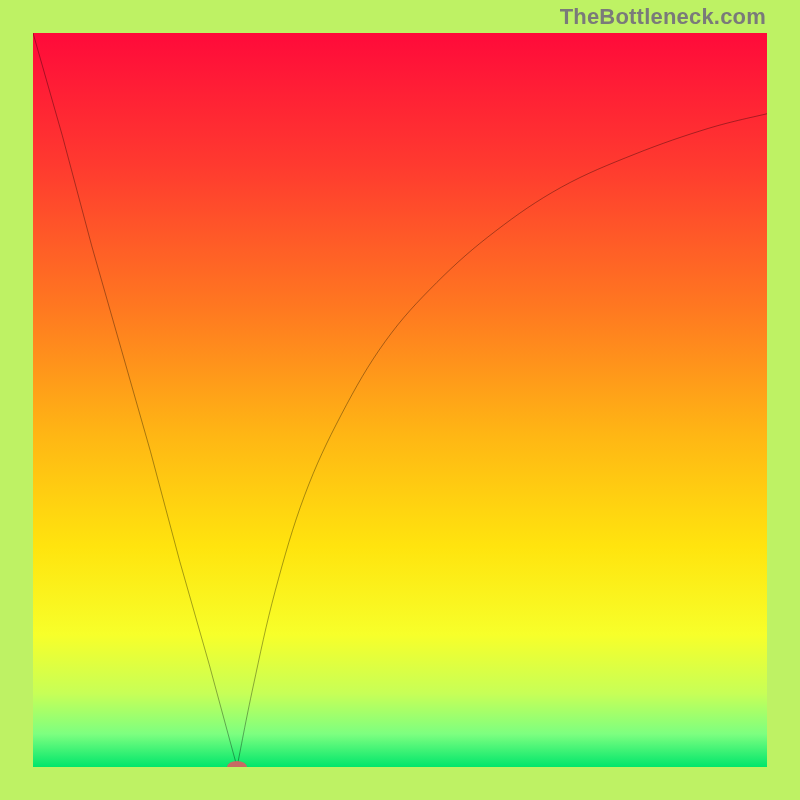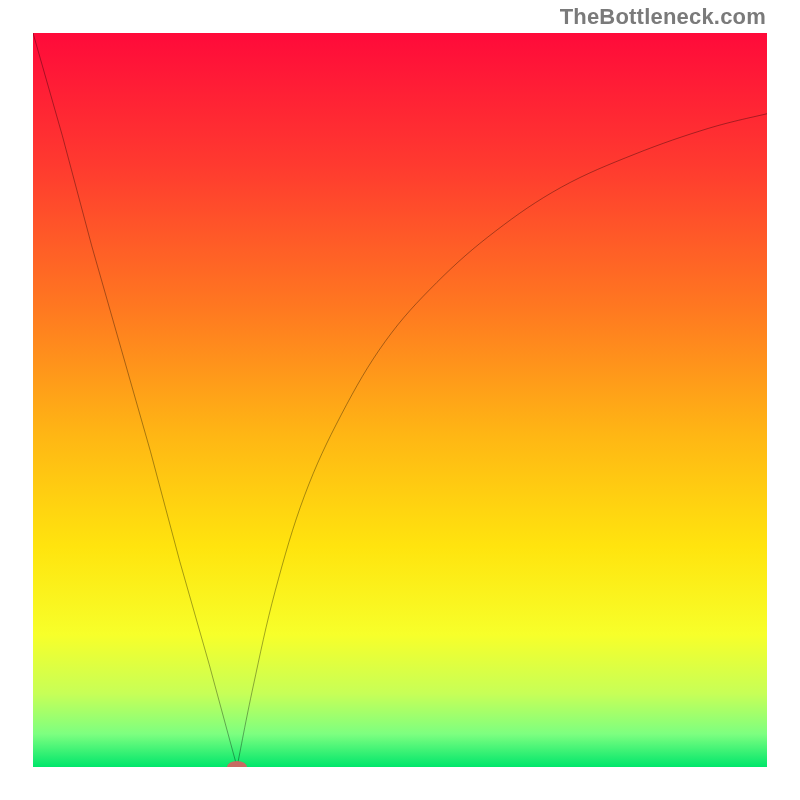--- a/index.html
+++ b/index.html
@@ -1,21 +1,21 @@
 <!DOCTYPE html>
 <html><head>
 <meta charset="utf-8">
 <style>
   * { margin: 0; padding: 0; box-sizing: border-box; }
   html, body { width: 800px; height: 800px; overflow: hidden; background: #000; }
   .frame {
     position: absolute;
     top: 0; left: 0;
     width: 800px; height: 800px;
-    background: #ffffff;
+    background: #bef264;
   }
   .plot {
     position: absolute;
     top: 33px;
     left: 33px;
     width: 734px;
     height: 734px;
     overflow: hidden;
   }
   .gradient {

